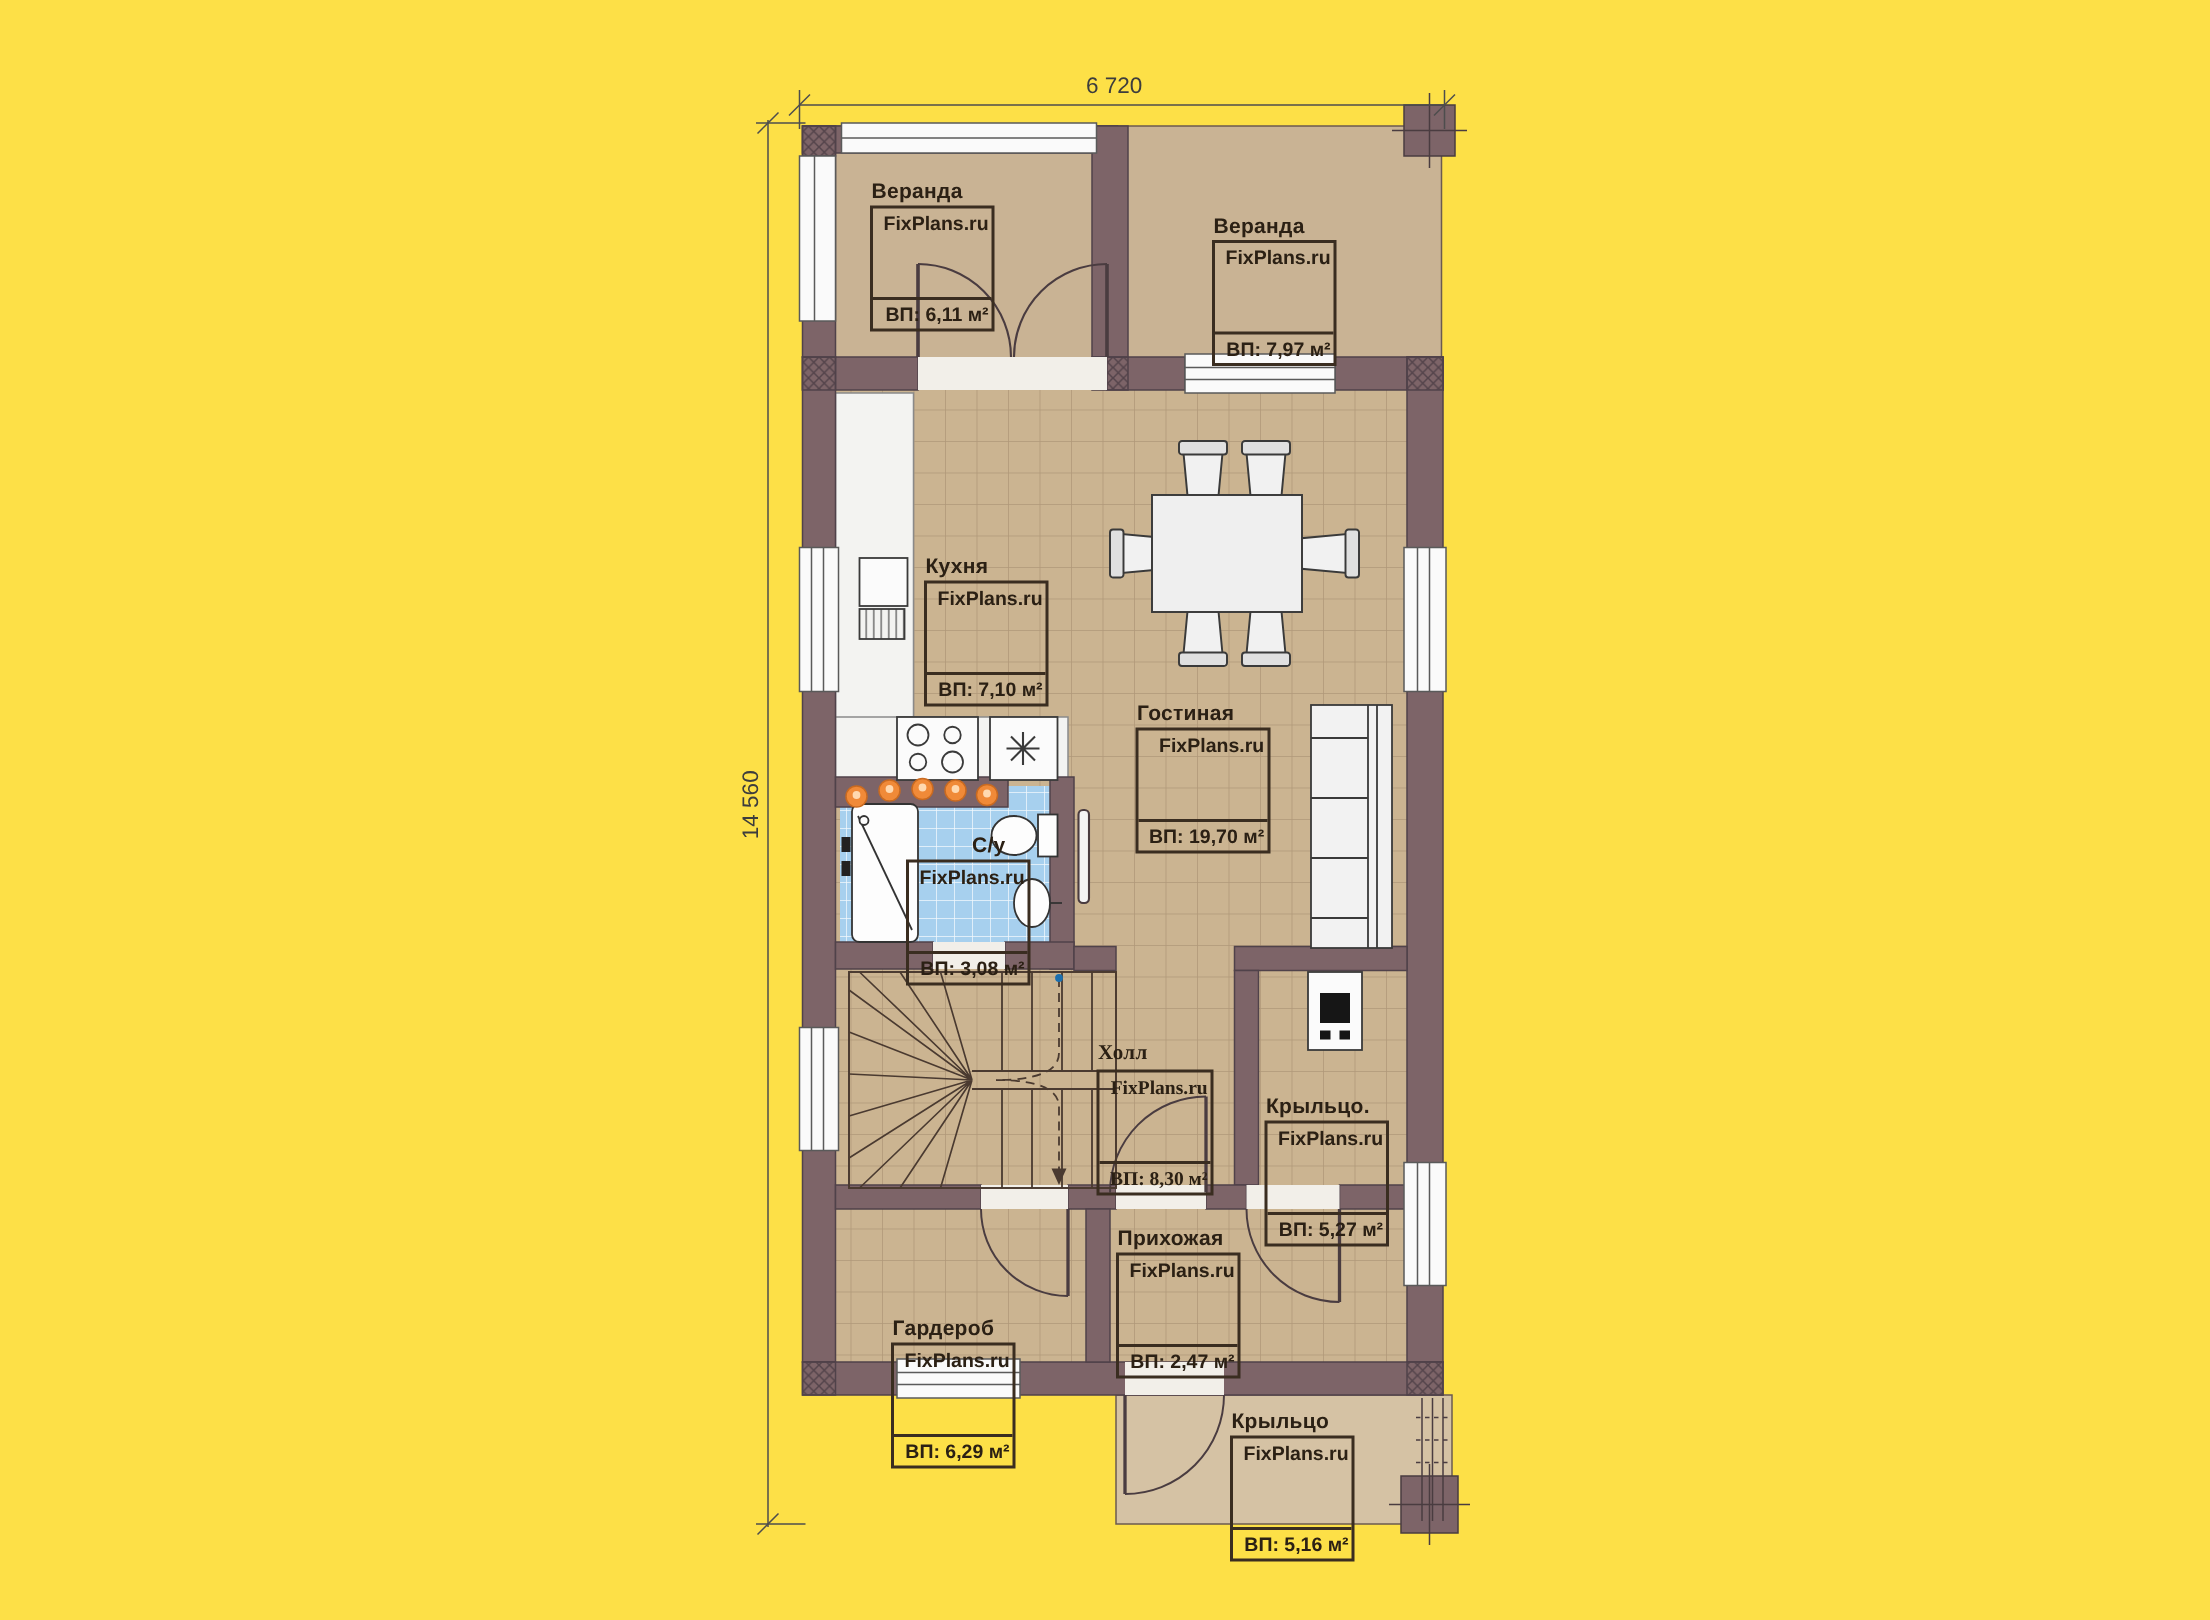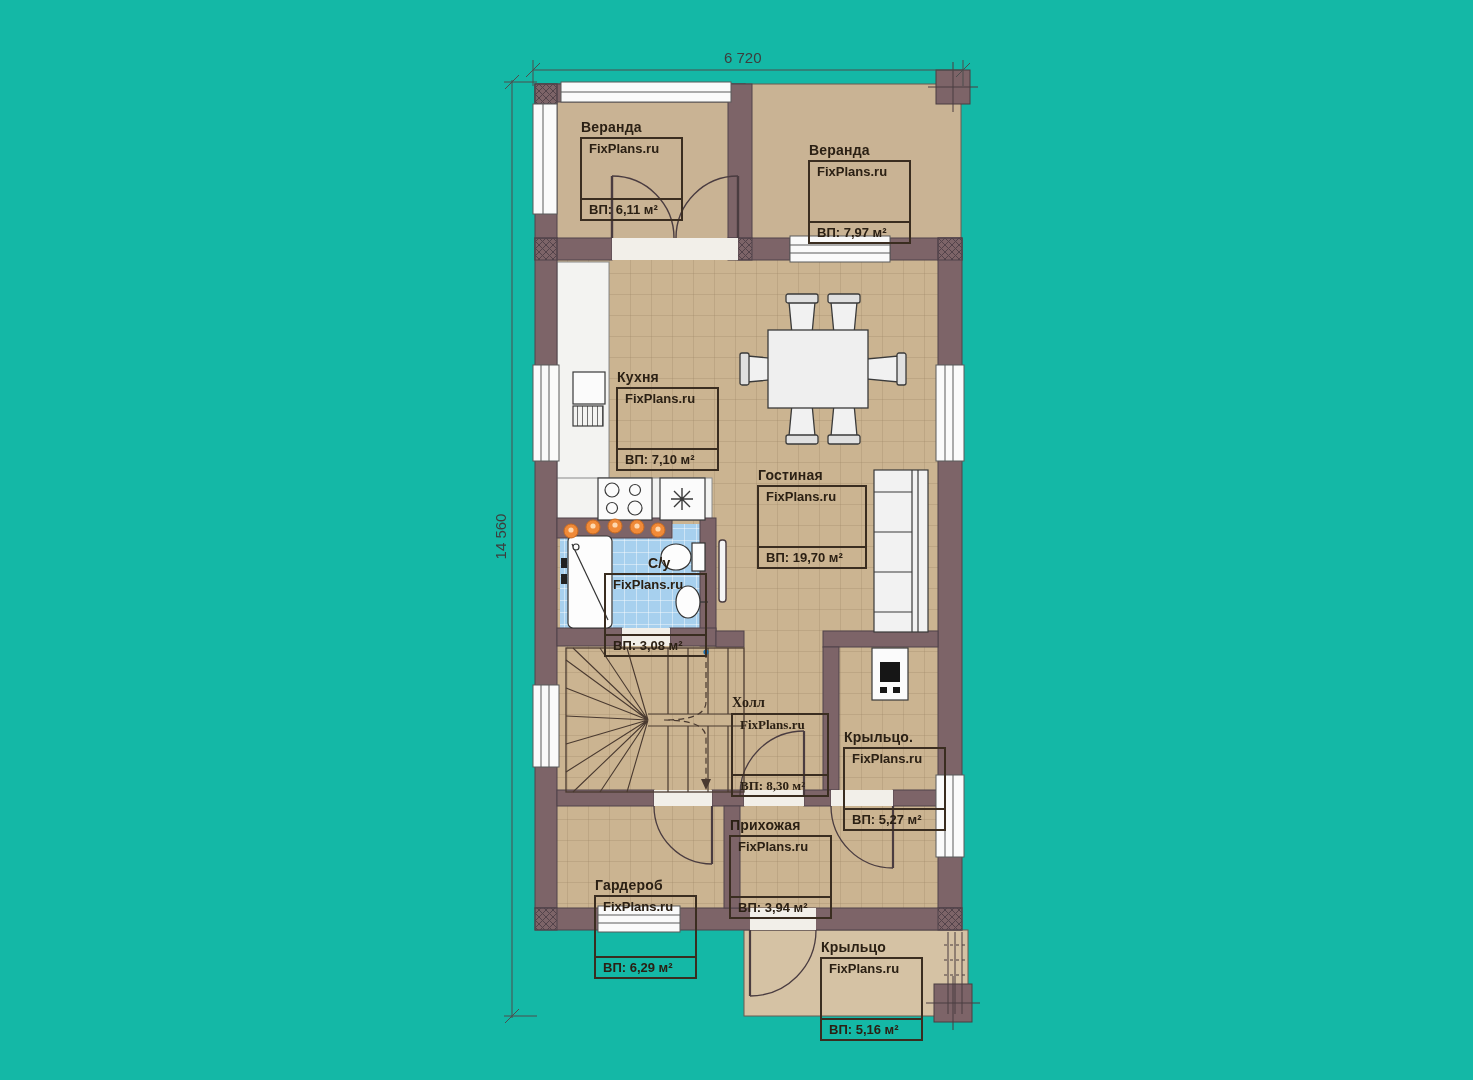--- a/index.html
+++ b/index.html
@@ -1,24 +1,24 @@
 <!DOCTYPE html>
 <html><head>
 <meta charset="utf-8">
 <style>
   html,body{margin:0;padding:0;background:#ffffff;}
   .canvas{
-    position:relative;width:1473px;height:1080px;background:#14b8a6;overflow:hidden;
+    position:relative;width:1473px;height:1080px;background:#fde047;overflow:hidden;
     font-family:"Liberation Sans",sans-serif;
   }
   .plan-svg{position:absolute;left:0;top:0;}
   .room-label{position:absolute;color:#2b2014;line-height:1;z-index:5;}
   .room-name{font-weight:bold;font-size:14px;margin:0 0 3px 1px;letter-spacing:.2px;}
   .room-box{display:inline-block;border:2px solid #3a2d20;}
-  .room-box .row{padding:3px 22px 3px 7px;font-size:13px;font-weight:bold;white-space:nowrap;}
+  .room-box .row{padding:3px 2px 3px 7px;font-size:13px;font-weight:bold;white-space:nowrap;text-align:right;}
   .room-box .row + .row{border-top:2px solid #3a2d20;margin-top:40px;}
   .label-su .room-name{margin-left:44px;}
   .dim-label{position:absolute;color:#3d3d3d;font-size:15px;z-index:4;white-space:nowrap;}
   .dim-vert{transform:rotate(-90deg);transform-origin:center;}
 </style>
 </head>
 <body>
 
 <div class="canvas">
 
@@ -333,25 +333,25 @@
   </div>
 
   <div class="room-label" style="left:843px;top:730px;">
     <div class="room-name">Крыльцо.</div>
     <div class="room-box">
       <div class="row">FixPlans.ru</div>
       <div class="row">ВП: 5,27 м²</div>
     </div>
   </div>
 
-  <div class="room-label" style="left:729px;top:818px;">
+  <div class="room-label" style="left:744px;top:818px;">
     <div class="room-name">Прихожая</div>
     <div class="room-box">
       <div class="row">FixPlans.ru</div>
-      <div class="row">ВП: 3,94 м²</div>
+      <div class="row">ВП: 2,47 м²</div>
     </div>
   </div>
 
   <div class="room-label" style="left:594px;top:878px;">
     <div class="room-name">Гардероб</div>
     <div class="room-box">
       <div class="row">FixPlans.ru</div>
       <div class="row">ВП: 6,29 м²</div>
     </div>
   </div>

